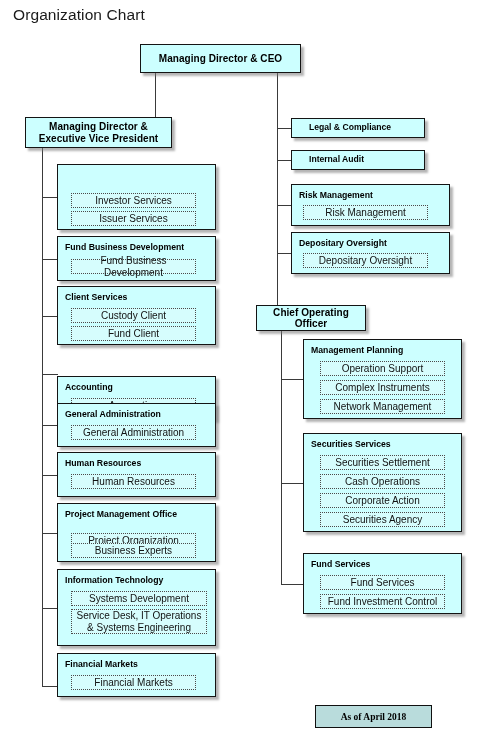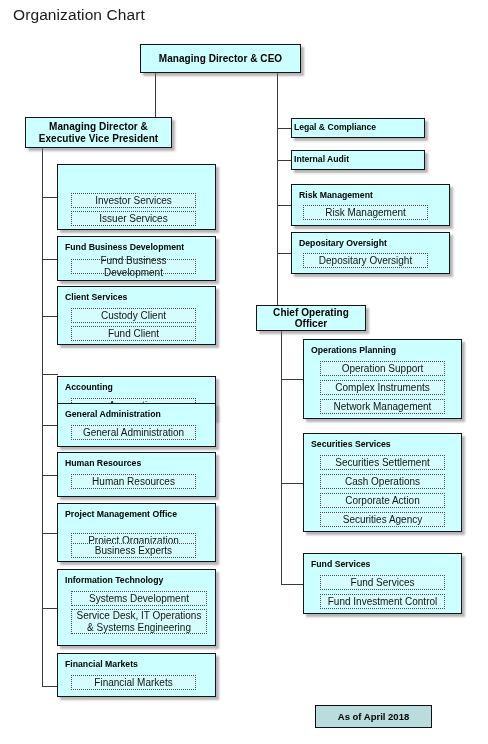--- a/index.html
+++ b/index.html
@@ -56,21 +56,21 @@
   .exec .node-label {
     font-size: 10px;
     letter-spacing: 0.05px;
   }
   .leaf {
     display: block;
   }
   .leaf .node-label {
     text-align: left;
     font-size: 8.6px;
-    padding-left: 2px;
+    padding-left: 17px;
   }
   .vcenter {
     display: flex;
     align-items: center;
     justify-content: center;
     width: 100%;
     height: 100%;
   }
   .vcenter-left {
     display: flex;
@@ -224,34 +224,34 @@
       </div>
       <div class="group" style="left: 291px; top: 184px; width: 159px; height: 42px;">
         <div class="group-title" style="top: 5px;">Risk Management</div>
         <div class="child" style="left: 11px; top: 20px; width: 125px; height: 15px;">Risk Management</div>
       </div>
       <div class="group" style="left: 291px; top: 232px; width: 159px; height: 42px;">
         <div class="group-title" style="top: 5px;">Depositary Oversight</div>
         <div class="child" style="left: 11px; top: 20px; width: 125px; height: 15px;">Depositary Oversight</div>
       </div>
       <div class="group" style="left: 303px; top: 339px; width: 159px; height: 80px;">
-        <div class="group-title" style="top: 5px;">Operations Planning</div>
+        <div class="group-title" style="top: 5px;">Management Planning</div>
         <div class="child" style="left: 16px; top: 21px; width: 125px; height: 15px;">Operation Support</div>
         <div class="child" style="left: 16px; top: 40px; width: 125px; height: 15px;">Complex Instruments</div>
         <div class="child" style="left: 16px; top: 59px; width: 125px; height: 15px;">Network Management</div>
       </div>
       <div class="group" style="left: 303px; top: 433px; width: 159px; height: 99px;">
         <div class="group-title" style="top: 5px;">Securities Services</div>
         <div class="child" style="left: 16px; top: 21px; width: 125px; height: 15px;">Securities Settlement</div>
         <div class="child" style="left: 16px; top: 40px; width: 125px; height: 15px;">Cash Operations</div>
         <div class="child" style="left: 16px; top: 59px; width: 125px; height: 15px;">Corporate Action</div>
         <div class="child" style="left: 16px; top: 78px; width: 125px; height: 15px;">Securities Agency</div>
       </div>
       <div class="group" style="left: 303px; top: 553px; width: 159px; height: 61px;">
         <div class="group-title" style="top: 5px;">Fund Services</div>
         <div class="child" style="left: 16px; top: 21px; width: 125px; height: 15px;">Fund Services</div>
         <div class="child" style="left: 16px; top: 40px; width: 125px; height: 15px;">Fund Investment Control</div>
       </div>
     </div>
 
-  <div id="footer-stamp" style="left: 315px; top: 705px; width: 117px; height: 23px;">As of April 2018</div>
+  <div id="footer-stamp" style="left: 315px; top: 705px; width: 117px; height: 23px; font-family: Liberation Serif, serif;">As of April 2018</div>
 
 </div>
 
 </body></html>

